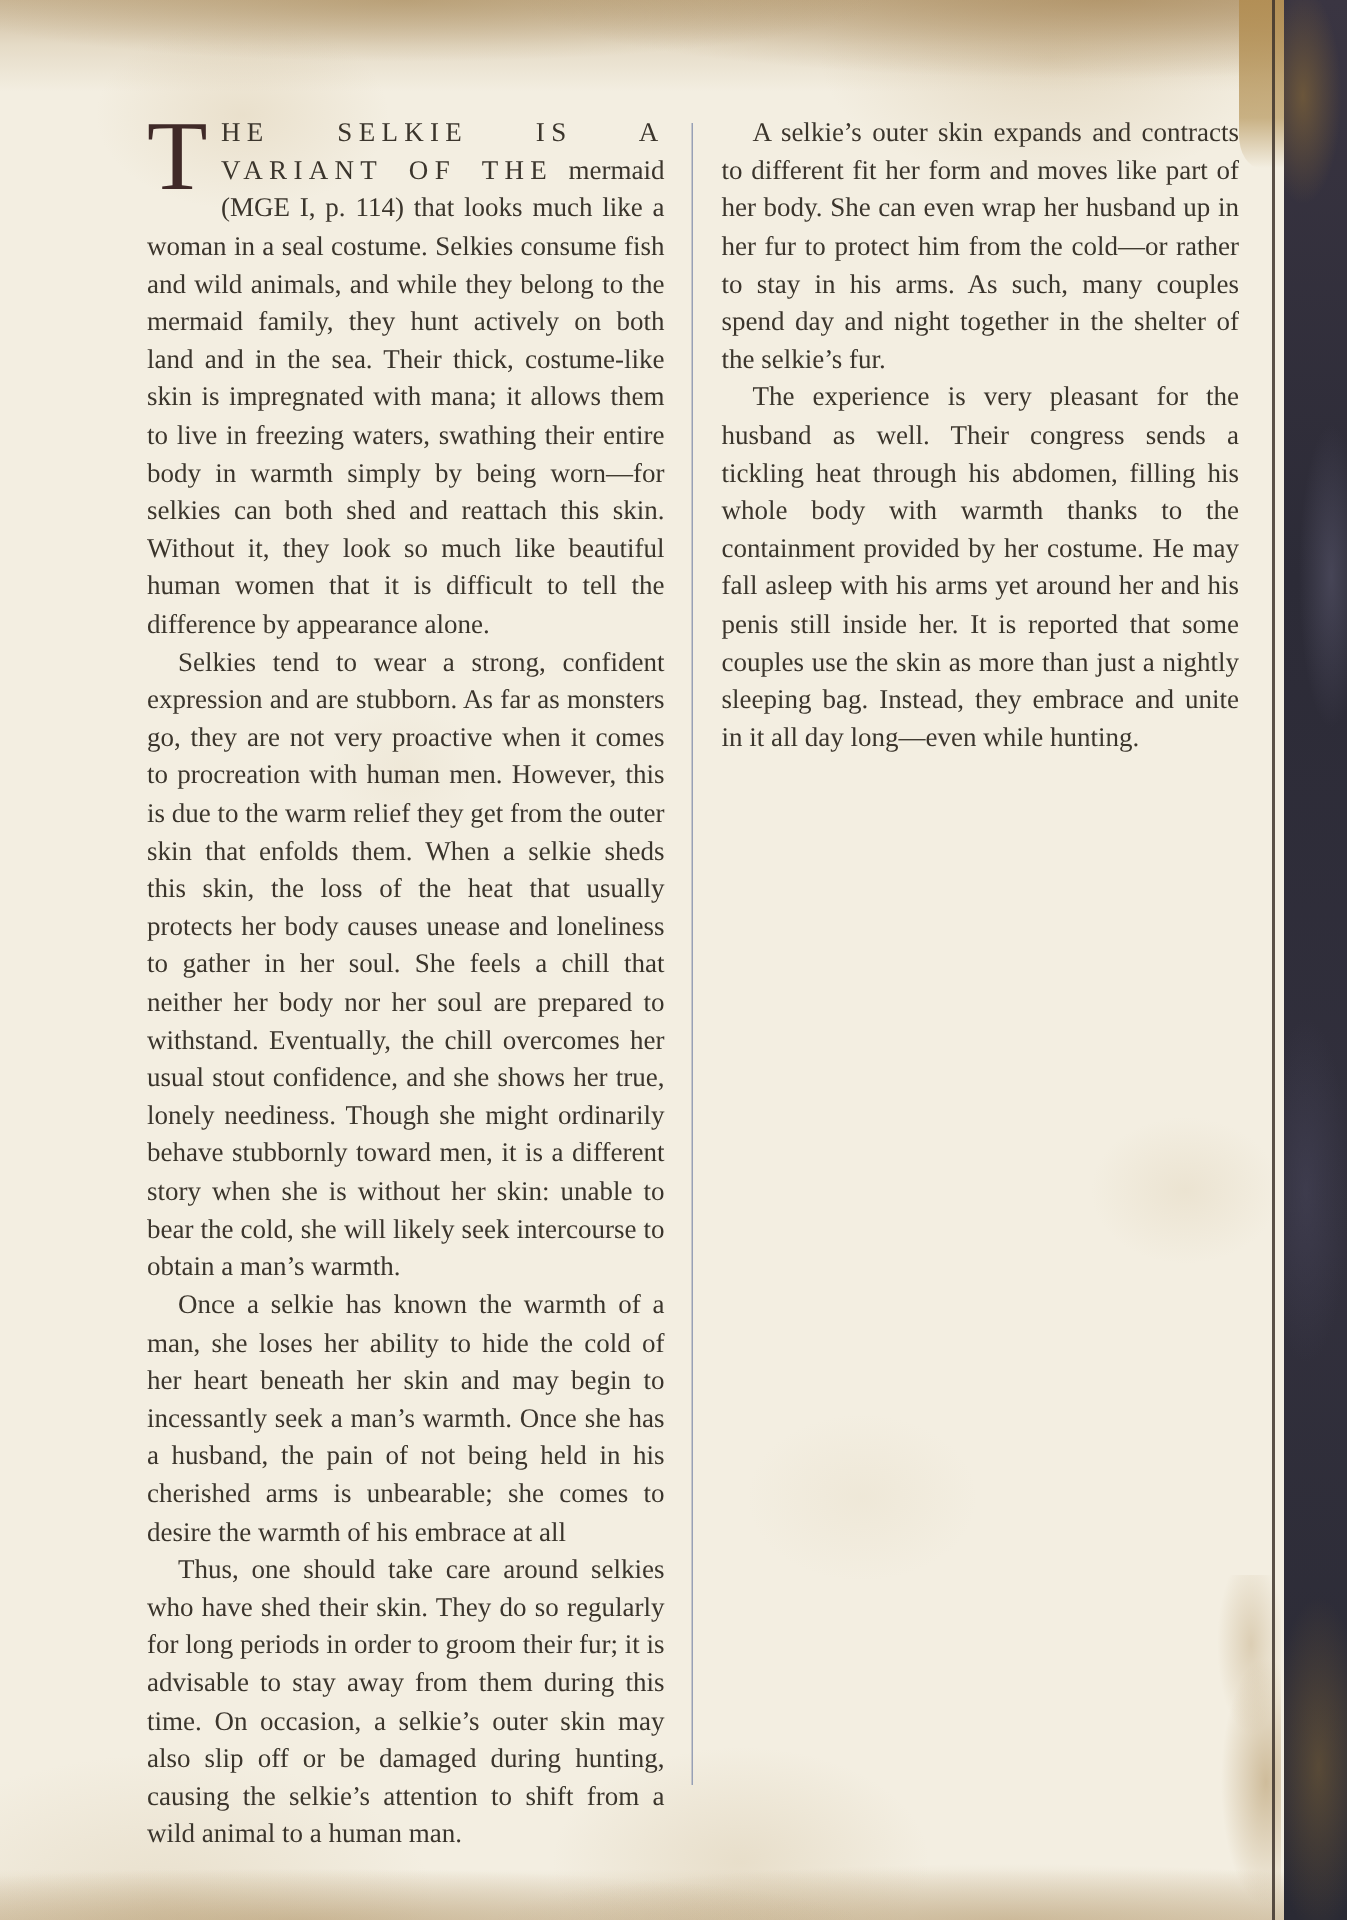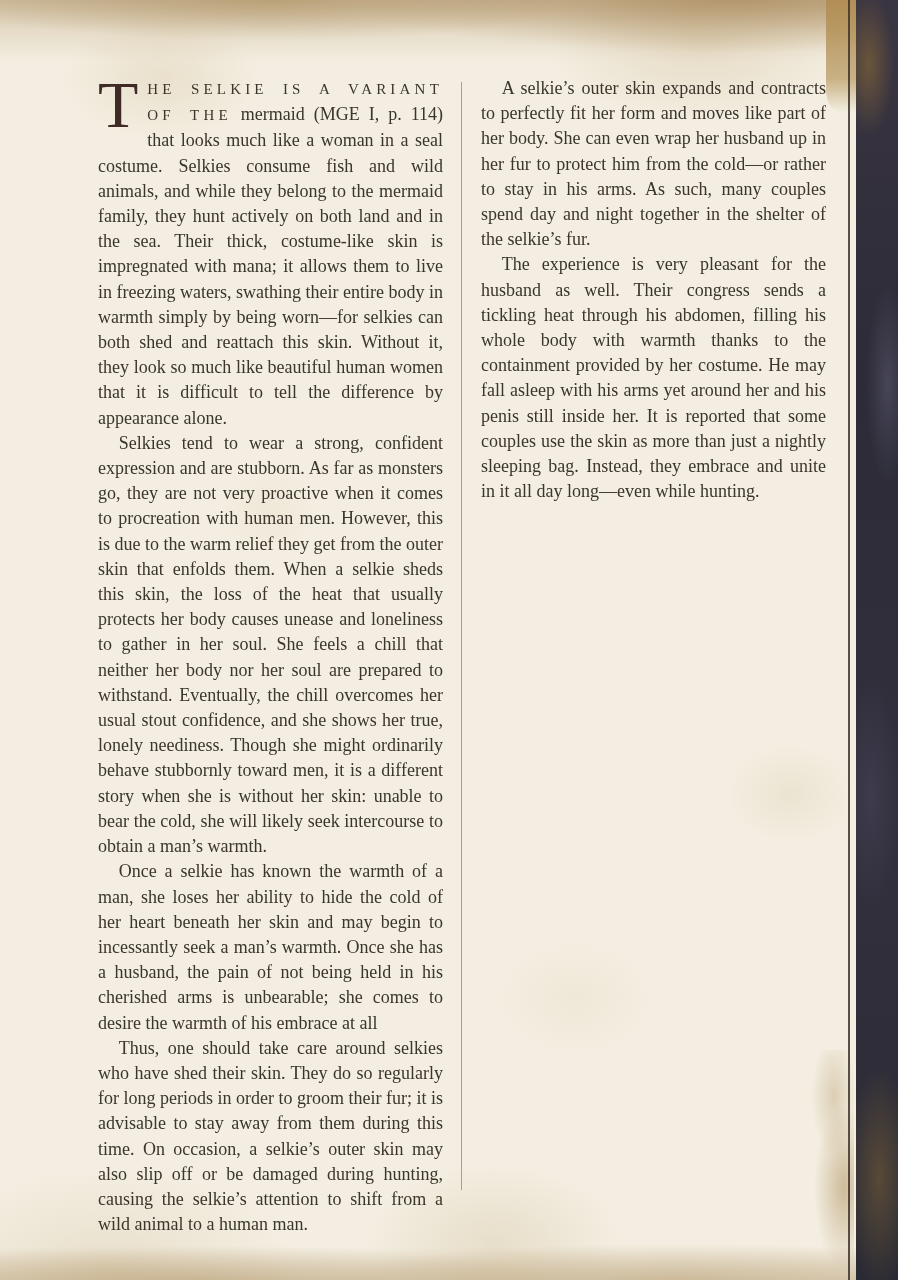--- a/index.html
+++ b/index.html
@@ -84,21 +84,21 @@
   }
   .dropcap{
     float:left;
     font-size:66px;
     line-height:0.82;
     padding:2px 9px 0 0;
     color:#402a28;
     font-weight:400;
   }
   .lead{
-    font-size:15px;
+    font-size:18px;
     letter-spacing:4.2px;
     word-spacing:3px;
   }
   .footer{
     position:absolute;right:53px;top:1286px;
     display:flex;align-items:center;gap:22px;
     color:#3d4e7e;
   }
   .book-title{
     font-size:16px;letter-spacing:2.4px;word-spacing:2px;
@@ -128,21 +128,21 @@
       <p class="indent">Selkies tend to wear a strong, confident expression and are stubborn. As far as monsters go, they are not very proactive when it comes to procreation with human men. However, this is due to the warm relief they get from the outer skin that enfolds them. When a selkie sheds this skin, the loss of the heat that usually protects her body causes unease and loneliness to gather in her soul. She feels a chill that neither her body nor her soul are prepared to withstand. Eventually, the chill overcomes her usual stout confidence, and she shows her true, lonely neediness. Though she might ordinarily behave stubbornly toward men, it is a different story when she is without her skin: unable to bear the cold, she will likely seek intercourse to obtain a man’s warmth.</p>
       <p class="indent">Once a selkie has known the warmth of a man, she loses her ability to hide the cold of her heart beneath her skin and may begin to incessantly seek a man’s warmth. Once she has a husband, the pain of not being held in his cherished arms is unbearable; she comes to desire the warmth of his embrace at all</p>
       <p class="indent">Thus, one should take care around selkies who have shed their skin. They do so regularly for long periods in order to groom their fur; it is advisable to stay away from them during this time. On occasion, a selkie’s outer skin may also slip off or be damaged during hunting, causing the selkie’s attention to shift from a wild animal to a human man.</p>
     </div>
 
     <div class="gap">
       <div class="col-divider"></div>
     </div>
 
     <div class="col">
-      <p class="indent">A selkie’s outer skin expands and contracts to perfectly fit her form and moves like part of her body. She can even wrap her husband up in her fur to protect him from the cold—or rather to stay in his arms. As such, many couples spend day and night together in the shelter of the selkie’s fur.</p>
+      <p class="indent">A selkie’s outer skin expands and contracts to different fit her form and moves like part of her body. She can even wrap her husband up in her fur to protect him from the cold—or rather to stay in his arms. As such, many couples spend day and night together in the shelter of the selkie’s fur.</p>
       <p class="indent">The experience is very pleasant for the husband as well. Their congress sends a tickling heat through his abdomen, filling his whole body with warmth thanks to the containment provided by her costume. He may fall asleep with his arms yet around her and his penis still inside her. It is reported that some couples use the skin as more than just a nightly sleeping bag. Instead, they embrace and unite in it all day long—even while hunting.</p>
     </div>
 
   </div>
 
   <div class="footer">
     <span class="book-title">MONSTER GIRL ENCYCLOPEDIA</span>
     <span class="page-num">47</span>
   </div>
 

